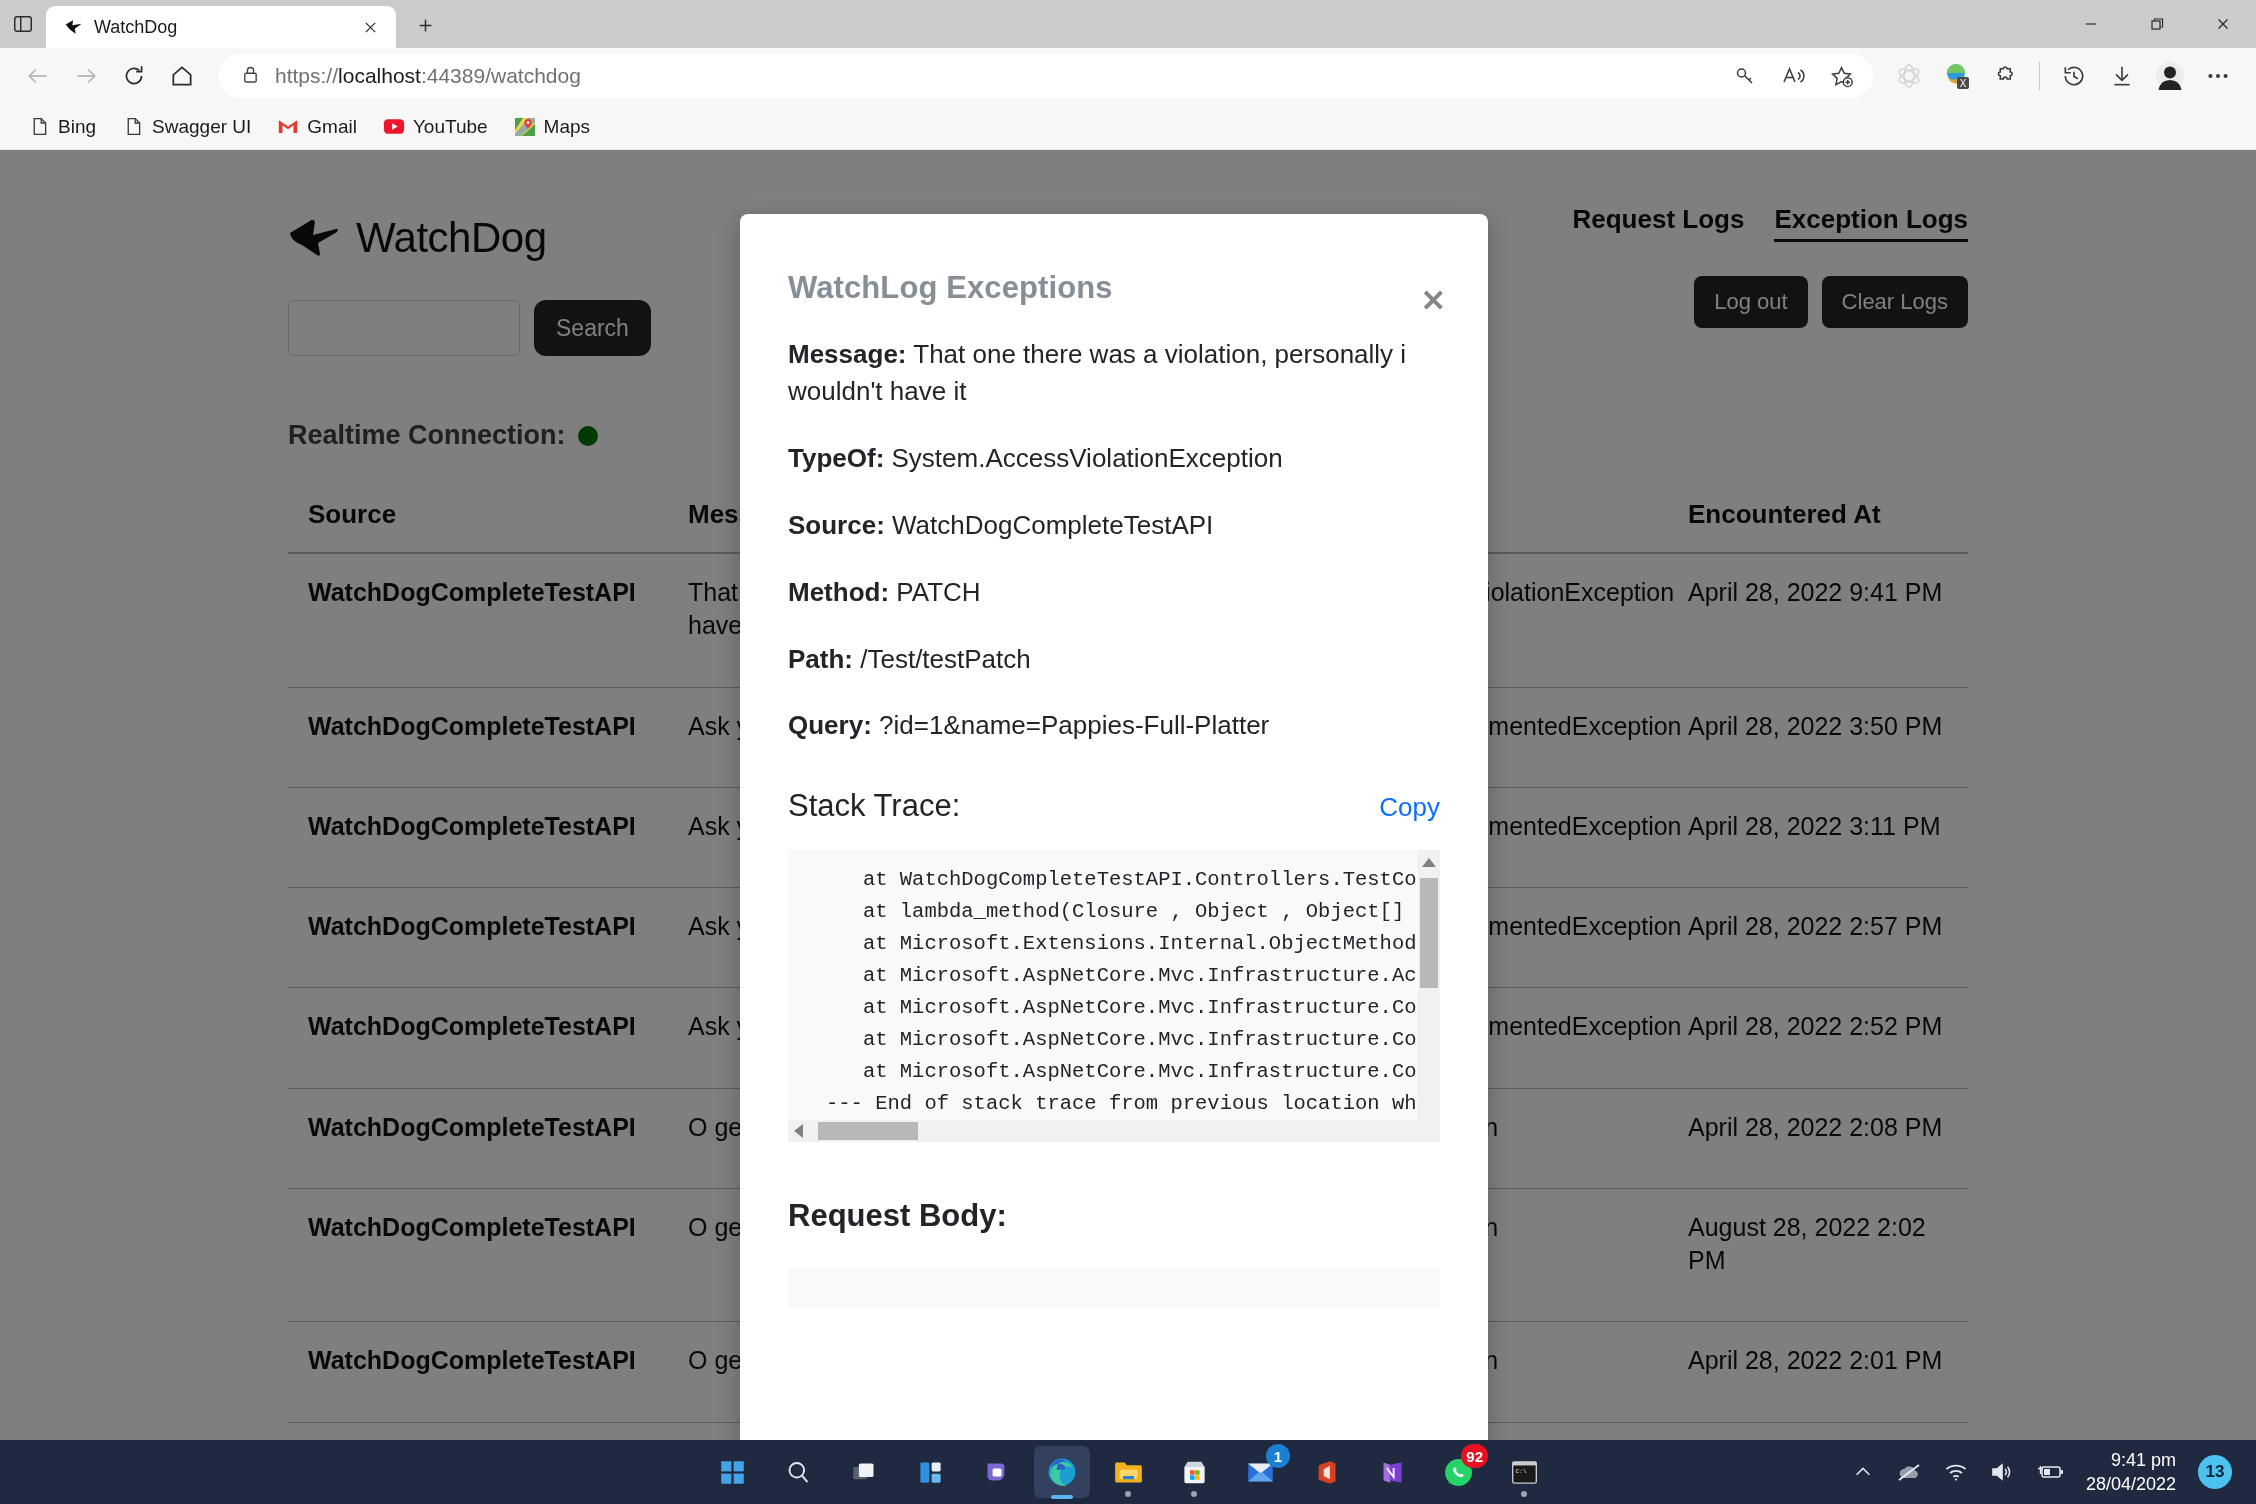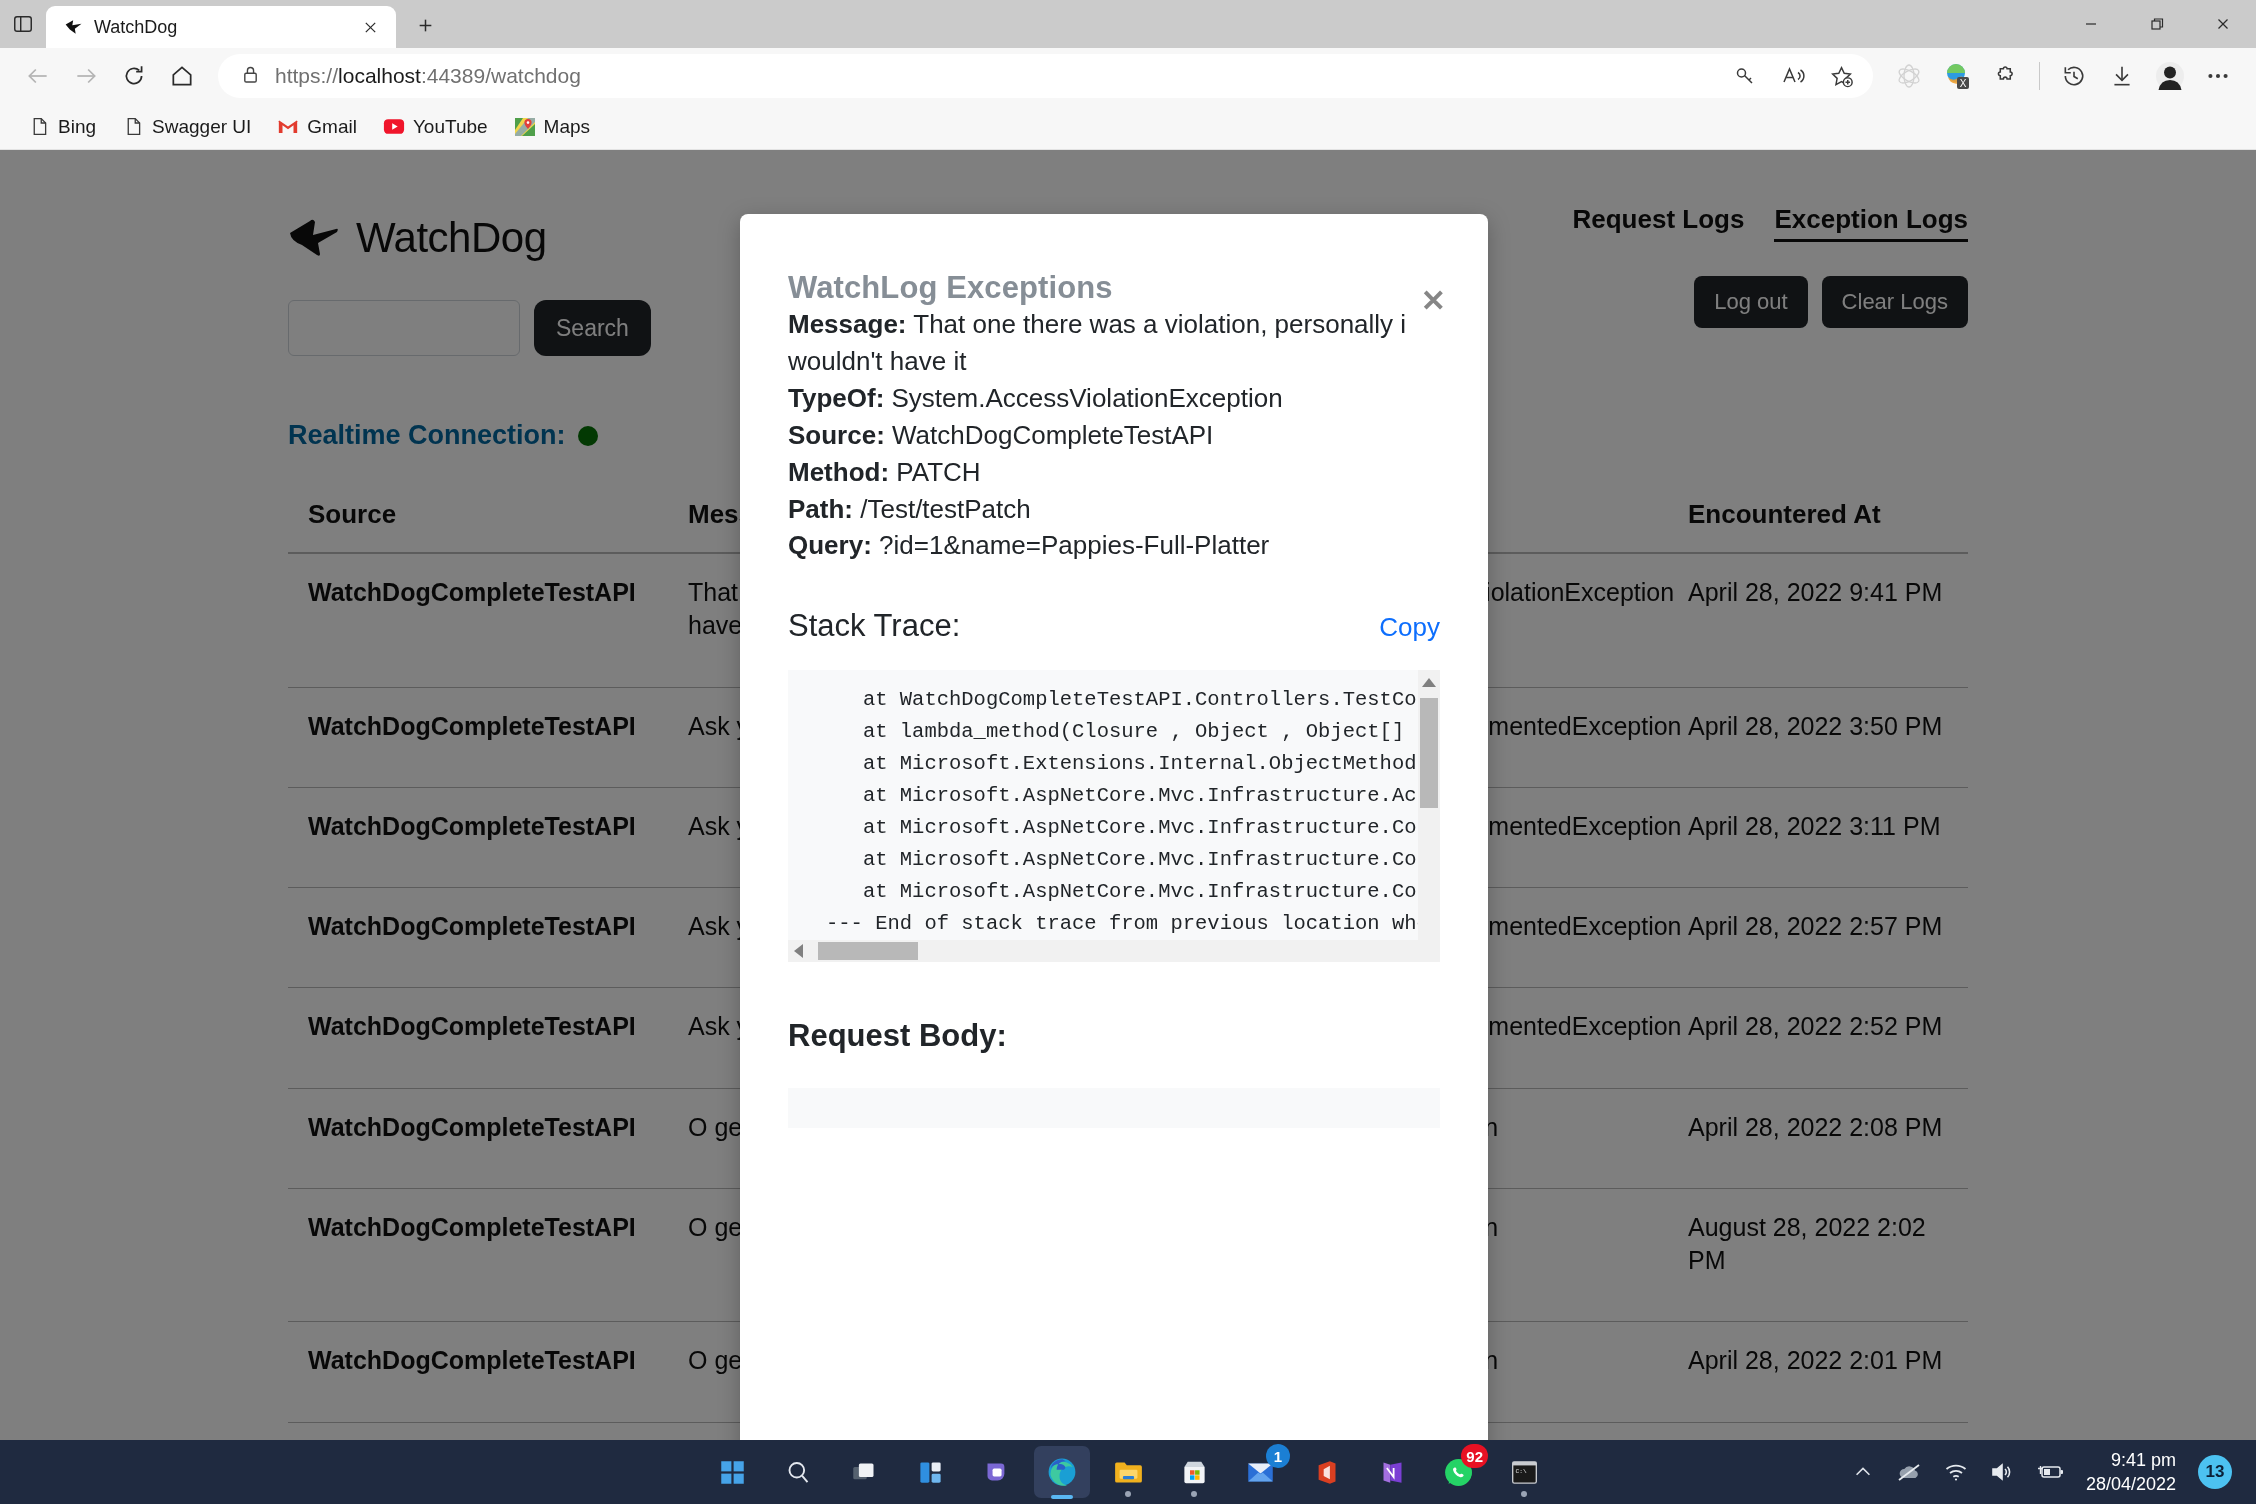--- a/index.html
+++ b/index.html
@@ -97,21 +97,21 @@
   }
   .fulllist-row {
     position:absolute; right:0; top:86px; width:780px;
     display:flex; align-items:center; justify-content:space-between;
   }
   .fulllist-link { font-size:27px; color:#0d6efd; }
   .logbtns { display:flex; gap:14px;margin-left:25px; }
   .logbtns .btn-dark { height:52px; font-size:22px; padding:0 20px; border-radius:8px; }
 
   .realtime { margin-top:64px; display:flex; align-items:center; gap:12px; }
-  .realtime-label { font-size:27px; font-weight:700; color:#0369a1; }
+  .realtime-label { font-size:27px; font-weight:700; color:#404040; }
   .dot-green { width:20px; height:20px; border-radius:50%; background:#067306; display:inline-block; }
 
   table.logs {
     width:1680px; margin-top:26px; border-collapse:collapse; table-layout:fixed;
   }
   table.logs th {
     text-align:left; font-size:26px; font-weight:700; color:#111;
     padding: 22px 16px 22px 20px; border-bottom:2px solid #b9b9b9;
   }
   table.logs td {
@@ -136,21 +136,21 @@
     padding: 56px 48px 0 48px; overflow:hidden;
   }
   .modal-title {
     font-size:31px; color:#868e96; font-weight:700; letter-spacing:0.1px;
   }
   .modal-close {
     position:absolute; right:42px; top:72px;
     font-size:30px; color:#868686; font-weight:700; line-height:1;
     background:none; border:none; font-family:"Liberation Sans", sans-serif;
   }
-  .field { font-size:26px; color:#212529; line-height:1.42; }
+  .field { font-size:26px; color:#212529; margin-top:30px; line-height:1.42; }
   .field:first-of-type { margin-top:26px; }
   .field b { font-weight:700; }
 
   .st-head {
     display:flex; align-items:baseline; justify-content:space-between; margin-top:44px;
   }
   .st-label { font-size:31px; color:#212529; }
   .st-copy { font-size:26px; color:#0d6efd; }
 
   .st-box {

